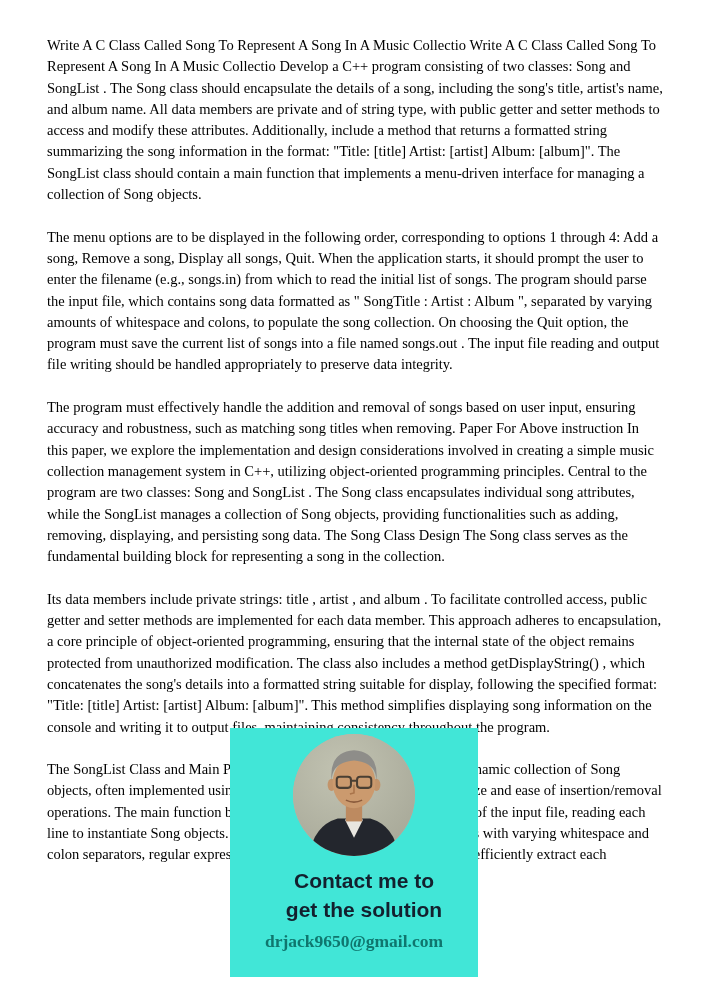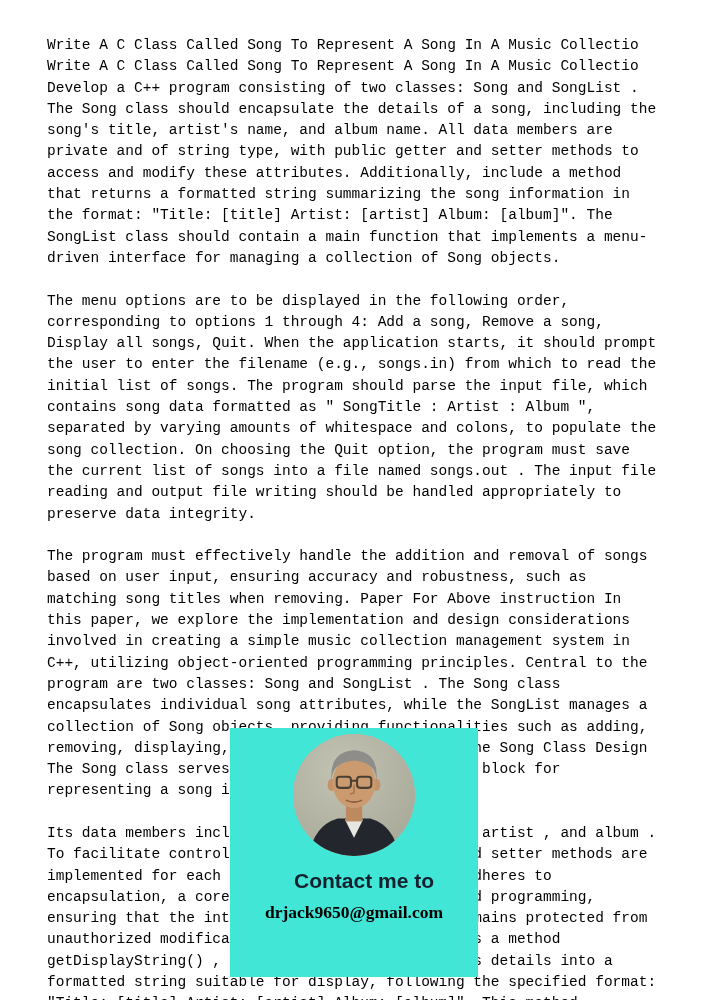--- a/index.html
+++ b/index.html
@@ -21,21 +21,20 @@
     left: 47px;
     top: 35px;
     width: 616px;
     color: #000000;
     font-size: 14.5px;
     line-height: 21.3px;
     text-align: left;
   }
   .doc p {
     margin-bottom: 21.3px;
-    font-family: Liberation Mono, monospace;
   }
   .overlay-card {
     position: absolute;
     left: 230px;
     top: 728px;
     width: 248px;
     height: 249px;
     background: #41e6d7;
     text-align: center;
   }
@@ -56,21 +55,21 @@
     font-weight: bold;
     font-size: 21px;
     line-height: 29px;
     color: #13202e;
     padding-left: 20px;
   }
   .contact-email {
     font-family: "Liberation Serif", serif;
     font-weight: bold;
     font-size: 17.5px;
-    color: #000000;
+    color: #0f766e;
     margin-top: 7px;
   }
 </style>
 </head>
 <body>
 
 <div class="page">
 
   <div class="doc">
     <p>Write A C Class Called Song To Represent A Song In A Music Collectio Write A C Class Called Song To Represent A Song In A Music Collectio Develop a C++ program consisting of two classes: Song and SongList . The Song class should encapsulate the details of a song, including the song's title, artist's name, and album name. All data members are private and of string type, with public getter and setter methods to access and modify these attributes. Additionally, include a method that returns a formatted string summarizing the song information in the format: "Title: [title] Artist: [artist] Album: [album]". The SongList class should contain a main function that implements a menu-driven interface for managing a collection of Song objects.</p>
@@ -110,17 +109,18 @@
           <line x1="57" y1="46" x2="63" y2="46"></line>
         </g>
 
         <path d="M60 50 L60 58 L56 59" stroke="#a9744a" stroke-width="1.5" fill="none"></path>
 
         <path d="M52 65 Q60 69 68 65" stroke="#8a5b3c" stroke-width="1.5" fill="none"></path>
       </svg>
     </div>
     <div class="contact-lines">
       <div class="contact-line">Contact me to</div>
+      <div class="contact-line">get the solution</div>
     </div>
     <div class="contact-email">drjack9650@gmail.com</div>
   </div>
 
 </div>
 
 </body></html>

